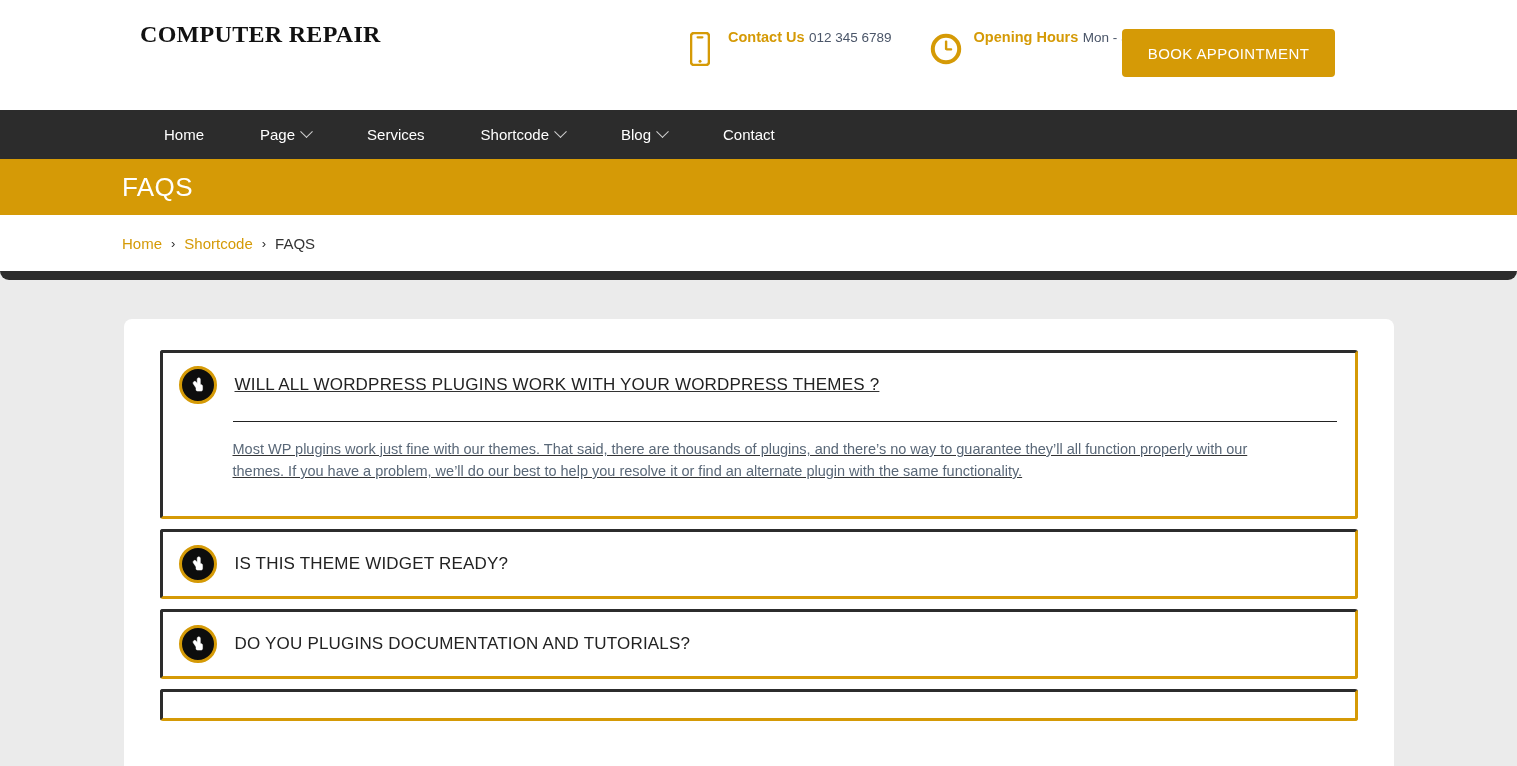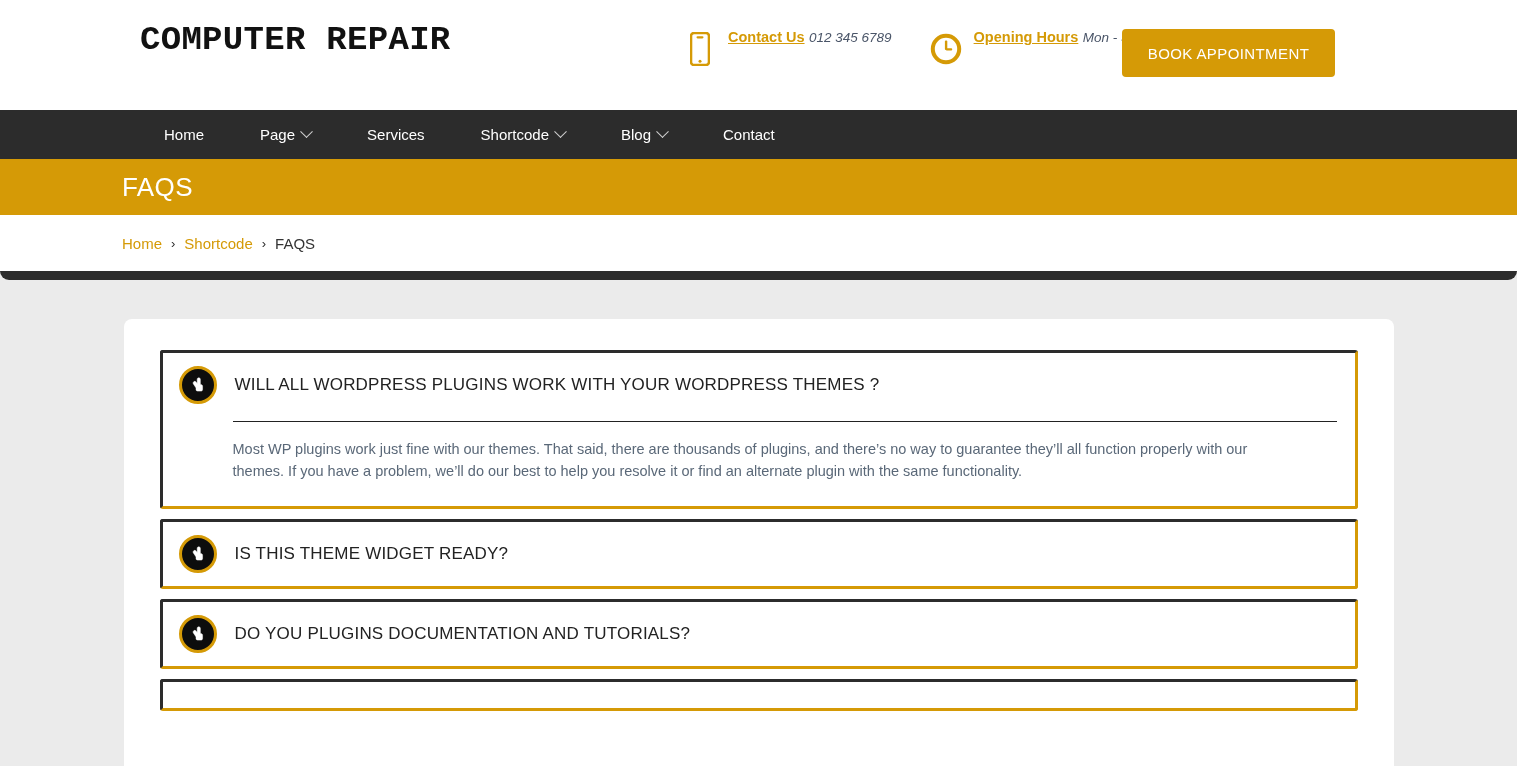--- a/index.html
+++ b/index.html
@@ -23,25 +23,25 @@
     background: #ffffff;
     display: flex;
     align-items: center;
     position: relative;
   }
 
   .logo {
     position: absolute;
     left: 140px;
     top: 21px;
-    font-size: 34px;
+    font-size: 24px;
     font-weight: bold;
     letter-spacing: 0.3px;
     color: #111;
-    font-family: Liberation Mono, monospace;
+    font-family: Liberation Serif, serif;
   }
 
   .header-info {
     position: absolute;
     left: 684px;
     top: 28px;
     display: flex;
     gap: 38px;
     align-items: flex-start;
   }
@@ -59,28 +59,26 @@
     display: flex;
     align-items: center;
     justify-content: center;
   }
 
   .info-text .info-title {
     font-size: 14.5px;
     font-weight: bold;
     color: #d59a06;
     line-height: 18px;
-    text-decoration: underline;
   }
 
   .info-text .info-sub {
     font-size: 13.5px;
     color: #4a5568;
     line-height: 17px;
-    font-style: italic;
   }
 
   .book-btn {
     position: absolute;
     left: 1122px;
     top: 29px;
     width: 213px;
     height: 48px;
     background: #d59a06;
     color: #ffffff;
@@ -249,21 +247,21 @@
   }
 
   .faq-answer {
     margin: 16px 0 16px 54px;
     font-size: 14.5px;
     line-height: 22px;
     color: #5a6878;
     max-width: 1060px;
   }
 
-  .faq-item.open { padding-bottom: 8px; }
+  .faq-item.open { padding-bottom: 18px; text-decoration: underline; }
 </style>
 </head>
 <body>
 
 <header class="site-header">
 
   <div class="logo">COMPUTER REPAIR</div>
 
   <div class="header-info">
 

